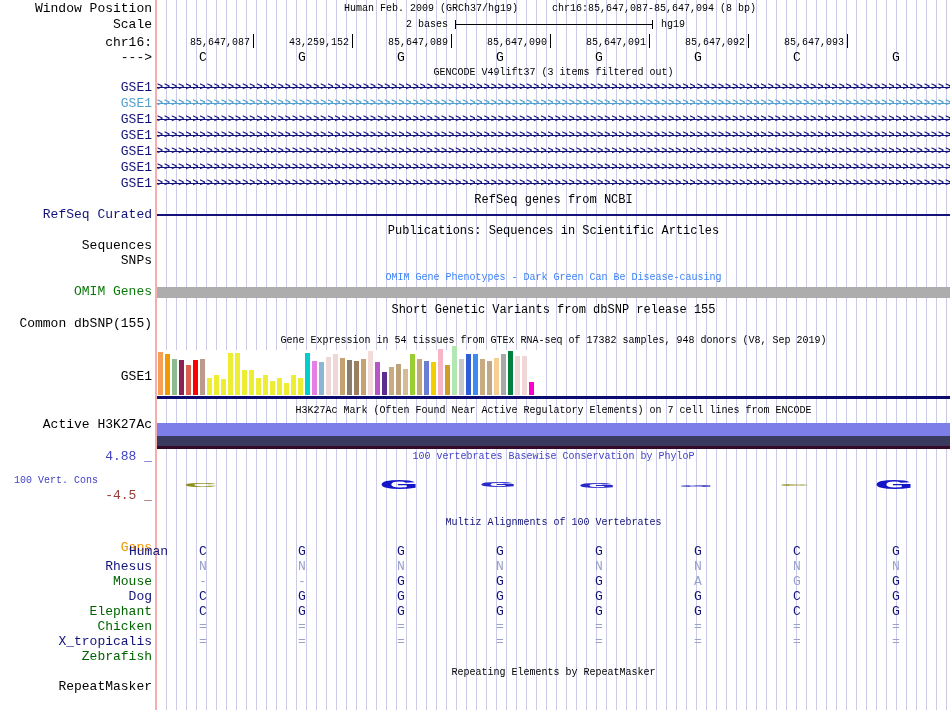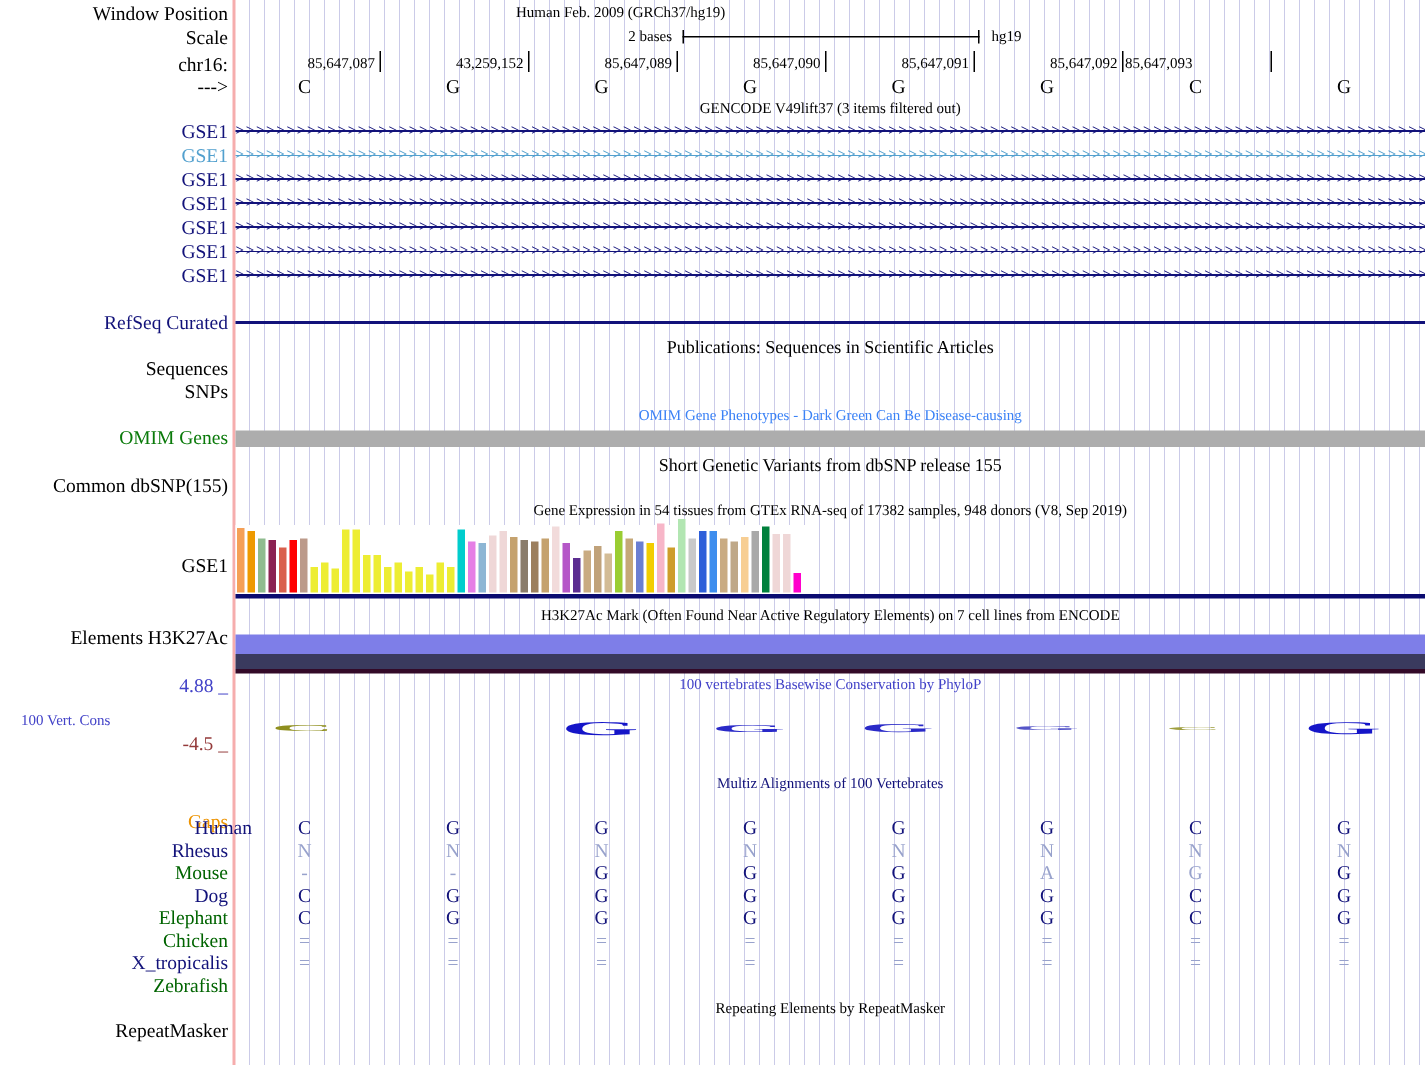--- a/index.html
+++ b/index.html
@@ -1,17 +1,17 @@
 <!DOCTYPE html>
 <html><head>
 <meta charset="utf-8">
 <style>
   html,body{margin:0;padding:0;background:#fff;}
   #browser{position:relative;width:950px;height:710px;background:#fff;overflow:hidden;
-           font-family:Liberation Serif, serif;color:#000;}
+           font-family:Liberation Mono, monospace;color:#000;}
   
   #gridlines{position:absolute;left:157px;top:0;width:793px;height:710px;z-index:0;
     background-image:repeating-linear-gradient(to right,transparent 0px,transparent 9px,#cbcbe8 9px,#cbcbe8 10px);}
   #left-edge-line{position:absolute;left:155px;top:0;width:2px;height:710px;background:#f6adad;z-index:1;}
   .abs{position:absolute;z-index:2;}
   .lbl{position:absolute;z-index:3;left:0;width:152px;text-align:right;font-size:13px;line-height:14px;white-space:nowrap;}
   .ctitle{position:absolute;z-index:2;left:157px;width:793px;text-align:center;white-space:nowrap;}
   .f13{font-size:10px;line-height:14px;}
   .f12{font-size:12px;line-height:13px;}
   .tick{position:absolute;width:1px;background:#000;z-index:2;}
@@ -26,37 +26,39 @@
 </style>
 </head>
 <body>
 
 <div id="browser">
   <div id="gridlines"></div>
   <div id="left-edge-line"></div>
 
   <div class="lbl" style="top:2px">Window Position</div>
   <div class="abs f13" style="left:344px;top:2px;white-space:nowrap">Human Feb. 2009 (GRCh37/hg19)</div>
+  <div class="abs f13" style="left:552px;top:2px;white-space:nowrap">chr16:85,647,087-85,647,094 (8 bp)</div>
 
   <div class="lbl" style="top:18px">Scale</div>
   <div class="abs f13" style="left:380px;top:18px;width:68px;text-align:right">2 bases</div>
   <div class="abs" style="left:455px;top:24px;width:198px;height:1px;background:#000"></div>
   <div class="abs" style="left:455px;top:20px;width:1px;height:9px;background:#000"></div>
   <div class="abs" style="left:652px;top:20px;width:1px;height:9px;background:#000"></div>
   <div class="abs f13" style="left:661px;top:18px">hg19</div>
 
   <div class="lbl" style="top:36px">chr16:</div>
   <div id="ruler-layer"></div>
 
   <div class="lbl" style="top:51px">---&gt;</div>
   <div id="base-layer"></div>
 
   <div class="ctitle f13" style="top:66px">GENCODE V49lift37 (3 items filtered out)</div>
   <div id="gencode-layer"></div>
 
+  <div class="ctitle f12" style="top:194px">RefSeq genes from NCBI</div>
   <div class="lbl" style="top:208px;color:#12127a">RefSeq Curated</div>
   <div class="hline" style="top:214px;height:2px;background:#12127a"></div>
 
   <div class="ctitle f12" style="top:225px">Publications: Sequences in Scientific Articles</div>
   <div class="lbl" style="top:239px">Sequences</div>
   <div class="lbl" style="top:254px">SNPs</div>
 
   <div class="ctitle f13" style="top:271px;color:#3b82f6">OMIM Gene Phenotypes - Dark Green Can Be Disease-causing</div>
   <div class="lbl" style="top:285px;color:#0a7a0a">OMIM Genes</div>
   <div class="hline" style="top:287px;height:11px;background:#adadad"></div>
@@ -118,21 +120,21 @@
       <div class="gtex-bar" style="left: 337px; height: 37px; background: rgb(247, 206, 147);"></div>
       <div class="gtex-bar" style="left: 344px; height: 41px; background: rgb(169, 169, 169);"></div>
       <div class="gtex-bar" style="left: 351px; height: 44px; background: rgb(0, 128, 60);"></div>
       <div class="gtex-bar" style="left: 358px; height: 39px; background: rgb(239, 215, 215);"></div>
       <div class="gtex-bar" style="left: 365px; height: 39px; background: rgb(239, 215, 215);"></div>
       <div class="gtex-bar" style="left: 372px; height: 13px; background: rgb(255, 0, 204);"></div>
     </div>
   <div class="hline" style="top:396px;height:3px;background:#0b0b70"></div>
 
   <div class="ctitle f13" style="top:404px">H3K27Ac Mark (Often Found Near Active Regulatory Elements) on 7 cell lines from ENCODE</div>
-  <div class="lbl" style="top:418px">Elements H3K27Ac</div>
+  <div class="lbl" style="top:418px">Active H3K27Ac</div>
   <div class="hline" style="top:423px;height:13px;background:#7e7ee8"></div>
   <div class="hline" style="top:436px;height:10px;background:#3a3a5e"></div>
   <div class="hline" style="top:446px;height:3px;background:#330a28"></div>
 
   <div class="lbl" style="top:450px;color:#4242c8">4.88 _</div>
   <div class="ctitle f13" style="top:450px;color:#4242c8">100 vertebrates Basewise Conservation by PhyloP</div>
   <div class="abs f13" style="left:14px;top:474px;color:#4242c8;white-space:nowrap">100 Vert. Cons</div>
   <div class="lbl" style="top:489px;color:#943a3a">-4.5 _</div>
   <div id="cons-layer"></div>
 
@@ -146,21 +148,21 @@
     <div class="abs f13" style="left: 255px; top: 36px; width: 94px; text-align: right;">43,259,152</div>
     <div class="tick" style="left: 352px; top: 34px; height: 14px;"></div>
     <div class="abs f13" style="left: 354px; top: 36px; width: 94px; text-align: right;">85,647,089</div>
     <div class="tick" style="left: 451px; top: 34px; height: 14px;"></div>
     <div class="abs f13" style="left: 453px; top: 36px; width: 94px; text-align: right;">85,647,090</div>
     <div class="tick" style="left: 550px; top: 34px; height: 14px;"></div>
     <div class="abs f13" style="left: 552px; top: 36px; width: 94px; text-align: right;">85,647,091</div>
     <div class="tick" style="left: 649px; top: 34px; height: 14px;"></div>
     <div class="abs f13" style="left: 651px; top: 36px; width: 94px; text-align: right;">85,647,092</div>
     <div class="tick" style="left: 748px; top: 34px; height: 14px;"></div>
-    <div class="abs f13" style="left: 750px; top: 36px; width: 94px; text-align: left;">85,647,093</div>
+    <div class="abs f13" style="left: 750px; top: 36px; width: 94px; text-align: right;">85,647,093</div>
     <div class="tick" style="left: 847px; top: 34px; height: 14px;"></div>
     <div class="base-cell" style="left: 188px; top: 51px;">C</div>
     <div class="base-cell" style="left: 287px; top: 51px;">G</div>
     <div class="base-cell" style="left: 386px; top: 51px;">G</div>
     <div class="base-cell" style="left: 485px; top: 51px;">G</div>
     <div class="base-cell" style="left: 584px; top: 51px;">G</div>
     <div class="base-cell" style="left: 683px; top: 51px;">G</div>
     <div class="base-cell" style="left: 782px; top: 51px;">C</div>
     <div class="base-cell" style="left: 881px; top: 51px;">G</div>
     <div class="lbl" style="top: 81px; color: rgb(18, 18, 122);">GSE1</div>

